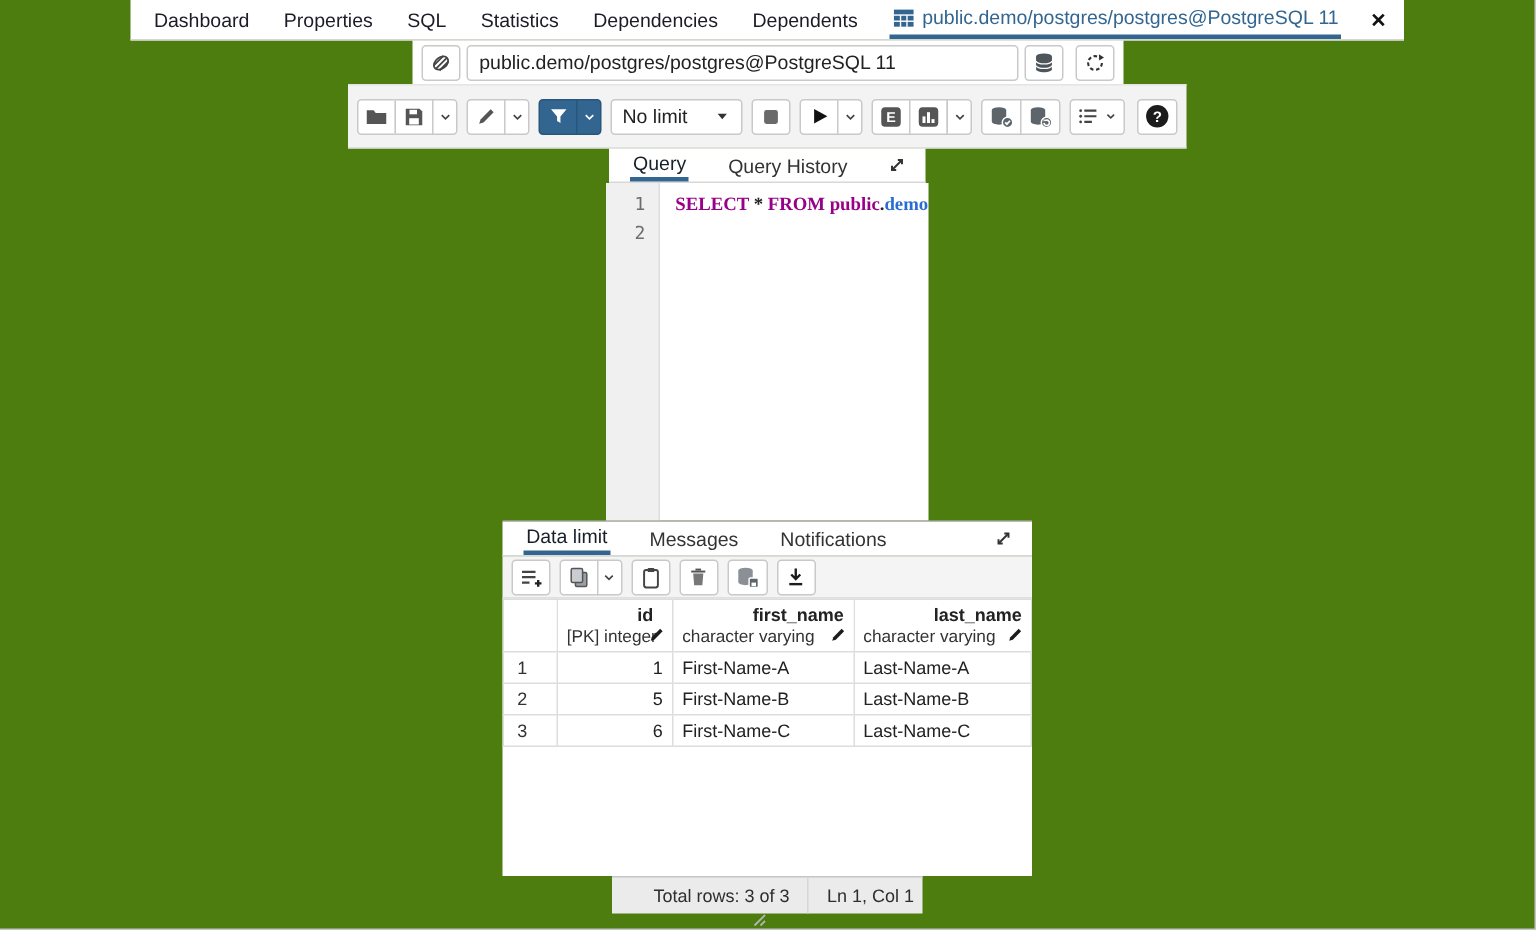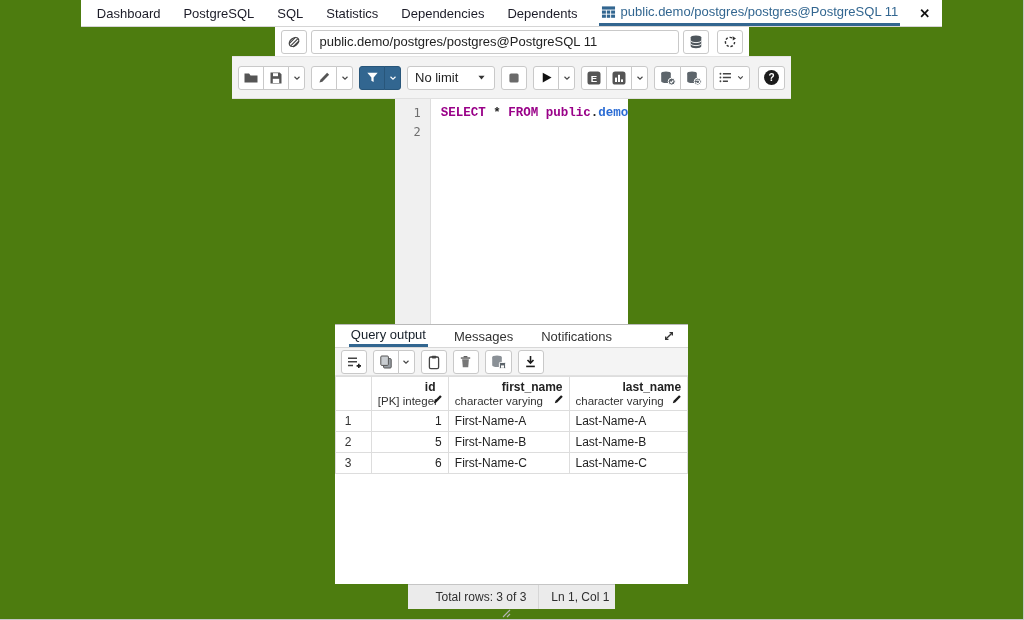--- a/index.html
+++ b/index.html
@@ -50,21 +50,21 @@
   .sub-tab.active { color:#17202a; border-bottom:3px solid #326690; }
   .sub-tabs .expand { margin-left:auto; margin-right:12px; display:flex; align-items:center; cursor:pointer; }
 
   
   .editor { height:225px; flex:none; display:flex; background:#fff; overflow:hidden; }
   .gutter { width:36px; flex:none; background:#f0f0f0; border-right:1px solid #ddd;
             padding-top:5px; text-align:right; }
   .ln { font-family:"DejaVu Sans Mono", monospace; font-size:12px; color:#6e6e6e;
         line-height:19px; padding-right:9px; }
   .code { flex:1; padding:5px 0 0 10px; }
-  .code-line { font-family:Liberation Mono, monospace; font-size:12.5px; font-weight:600;
+  .code-line { font-family:Liberation Serif, serif; font-size:12.5px; font-weight:600;
                line-height:19px; white-space:pre; }
   .tk-kw { color:#990088; }
   .tk-pl { color:#222; }
   .tk-op { color:#222; }
   .tk-id { color:#2b6cd4; }
 
   
   .output { flex:1; display:flex; flex-direction:column; border-top:1px solid #b9b9b9; min-height:0; }
   .grid-toolbar { height:28px; flex:none; display:flex; align-items:center; gap:6px; padding:0 6px;
                   background:#f4f4f4; border-bottom:1px solid #e0e0e0; }
@@ -92,21 +92,21 @@
 
   .icon { display:inline-flex; align-items:center; justify-content:center; }
 </style>
 </head>
 <body>
 
 <div class="window">
 
   <div class="doc-tabs">
     <div class="doc-tab">Dashboard</div>
-    <div class="doc-tab">PostgreSQL</div>
+    <div class="doc-tab">Properties</div>
     <div class="doc-tab">SQL</div>
     <div class="doc-tab">Statistics</div>
     <div class="doc-tab">Dependencies</div>
     <div class="doc-tab">Dependents</div>
     <div class="doc-tab active">
       <span class="icon">
         <svg width="15" height="14" viewBox="0 0 16 15" fill="#326690">
           <rect x="1" y="1.5" width="14" height="3.4"></rect>
           <rect x="1" y="5.9" width="4.2" height="3.4"></rect>
             <rect x="6.2" y="5.9" width="3.6" height="3.4"></rect>
@@ -314,34 +314,45 @@
         <span class="icon">
           <svg width="17" height="17" viewBox="0 0 16 16">
               <circle cx="8" cy="8" r="7" fill="#1c1c1c"></circle>
               <text x="8" y="11.4" font-size="9.5" font-weight="bold" fill="#fff" text-anchor="middle" font-family="Liberation Sans, sans-serif">?</text>
             </svg>
         </span>
       </div>
     </div>
   </div>
 
+  <div class="sub-tabs">
+    <div class="sub-tab active">Query</div>
+    <div class="sub-tab">Query History</div>
+    <span class="expand">
+      <svg width="14" height="14" viewBox="0 0 16 16" stroke="#333" stroke-width="1.5" fill="none">
+        <line x1="4.2" y1="11.8" x2="11.8" y2="4.2"></line>
+        <polyline points="8.6,4.2 11.8,4.2 11.8,7.4"></polyline>
+        <polyline points="4.2,8.6 4.2,11.8 7.4,11.8"></polyline>
+      </svg>
+    </span>
+  </div>
 
   <div class="editor">
     <div class="gutter">
         <div class="ln">1</div>
         <div class="ln">2</div>
       </div>
     <div class="code">
         <div class="code-line"><span class="tk-kw">SELECT</span><span class="tk-pl"> </span><span class="tk-op">*</span><span class="tk-pl"> </span><span class="tk-kw">FROM</span><span class="tk-pl"> </span><span class="tk-kw">public</span><span class="tk-pl">.</span><span class="tk-id">demo</span></div>
       </div>
   </div>
 
   <div class="output">
     <div class="sub-tabs">
-      <div class="sub-tab active">Query output</div>
+      <div class="sub-tab active">Data limit</div>
       <div class="sub-tab">Messages</div>
       <div class="sub-tab">Notifications</div>
       <span class="expand">
         <svg width="14" height="14" viewBox="0 0 16 16" stroke="#333" stroke-width="1.5" fill="none">
           <line x1="4.2" y1="11.8" x2="11.8" y2="4.2"></line>
           <polyline points="8.6,4.2 11.8,4.2 11.8,7.4"></polyline>
           <polyline points="4.2,8.6 4.2,11.8 7.4,11.8"></polyline>
         </svg>
       </span>
     </div>

